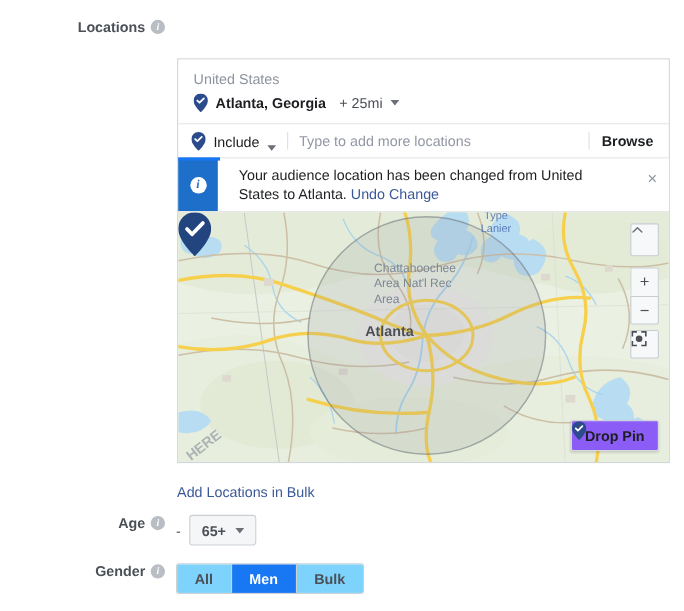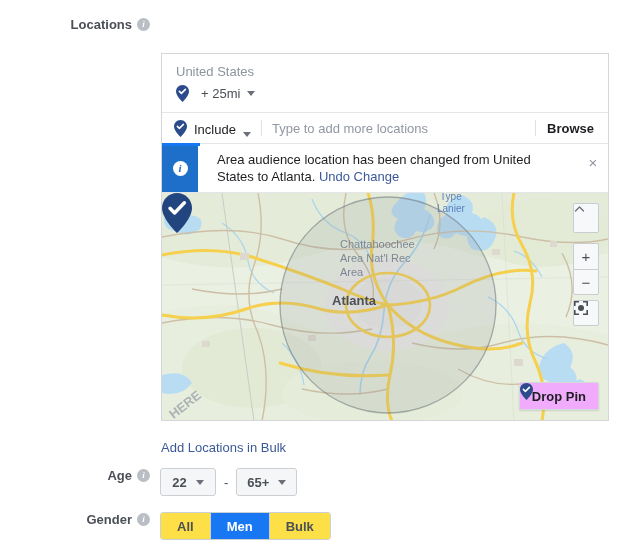--- a/index.html
+++ b/index.html
@@ -226,21 +226,21 @@
   }
   #map-compass { right:9px; top:10px; height:30px; }
   #map-zoom-in  { right:9px; top:50px; border-bottom:none; border-radius:2px 2px 0 0; }
   #map-zoom-out { right:9px; top:76px; border-radius:0 0 2px 2px; }
   #map-fullscreen { right:9px; top:107px; }
   #drop-pin-btn {
     position:absolute;
     right:9px; bottom:10px;
     height:28px;
     padding:0 12px;
-    background:#f0abfc;
+    background:#8b5cf6;
     border:1px solid #d5d8dd;
     border-radius:2px;
     display:flex; align-items:center; gap:8px;
     font-size:13px; font-weight:bold; color:#1c1e21;
     cursor:pointer;
     box-shadow:0 1px 2px rgba(0,0,0,.12);
   }
 
   
   #bulk-link {
@@ -274,21 +274,21 @@
     border:1px solid #ccd0d5;
     border-radius:3px;
     overflow:hidden;
     background:#f5f6f7;
   }
   .seg-btn {
     height:26px;
     padding:0 16px;
     display:flex; align-items:center; justify-content:center;
     font-size:13px; font-weight:bold; color:#4b4f56;
-    background:#fde047;
+    background:#7dd3fc;
     border-right:1px solid #ccd0d5;
     cursor:pointer;
     white-space:nowrap;
   }
   .seg-btn:last-child { border-right:none; }
   .seg-btn.active { background:#1877f2; color:#ffffff; }
 </style>
 </head>
 <body>
 
@@ -301,20 +301,21 @@
 
 <div id="locations-panel">
 
   <div class="panel-country">United States</div>
 
   <div class="panel-place">
     <svg class="pin" viewBox="0 0 13 17">
       <path d="M6.5 0C2.9 0 0 2.9 0 6.5C0 11 6.5 17 6.5 17S13 11 13 6.5C13 2.9 10.1 0 6.5 0Z" fill="#2b4b8c"></path>
       <path d="M3.4 6.4l2 2 4-4" stroke="#ffffff" stroke-width="1.6" fill="none" stroke-linecap="round" stroke-linejoin="round"></path>
     </svg>
+    <span class="place-name">Atlanta, Georgia</span>
     <span class="radius-select">
       <span>+ 25mi</span>
       <span class="caret"></span>
     </span>
   </div>
 
   <div class="panel-input-row">
     <span class="include-select">
       <svg class="pin" viewBox="0 0 13 17">
         <path d="M6.5 0C2.9 0 0 2.9 0 6.5C0 11 6.5 17 6.5 17S13 11 13 6.5C13 2.9 10.1 0 6.5 0Z" fill="#2b4b8c"></path>
@@ -328,21 +329,21 @@
     <span class="vdivider"></span>
     <span class="browse-btn">Browse</span>
   </div>
 
   <div id="notice-banner">
     <div id="progress-bar"></div>
     <div class="banner-icon-block">
       <span class="banner-i">i</span>
     </div>
     <div class="banner-text">
-      <span>Area audience location has been changed from United States to Atlanta.</span>
+      <span>Your audience location has been changed from United States to Atlanta.</span>
       <span class="banner-link">Undo Change</span>
     </div>
     <div class="banner-close">×</div>
   </div>
 
   <div id="map">
     <svg width="446" height="228" viewBox="0 0 446 228">
       <defs>
         <clipPath id="mapclip">
             <rect x="0" y="0" width="446" height="228"></rect>
@@ -471,24 +472,20 @@
 </div>
 
 <div id="bulk-link">Add Locations in Bulk</div>
 
 <div class="field-row" id="age-row">
   <div class="row-label">
     <span>Age</span>
     <span class="info-icon">i</span>
   </div>
   <div class="age-group">
-    <div class="age-select">
-      <span>22</span>
-      <span class="caret"></span>
-    </div>
     <span class="dash">-</span>
     <div class="age-select">
       <span>65+</span>
       <span class="caret"></span>
     </div>
   </div>
 </div>
 
 <div class="field-row" id="gender-row">
   <div class="row-label">

